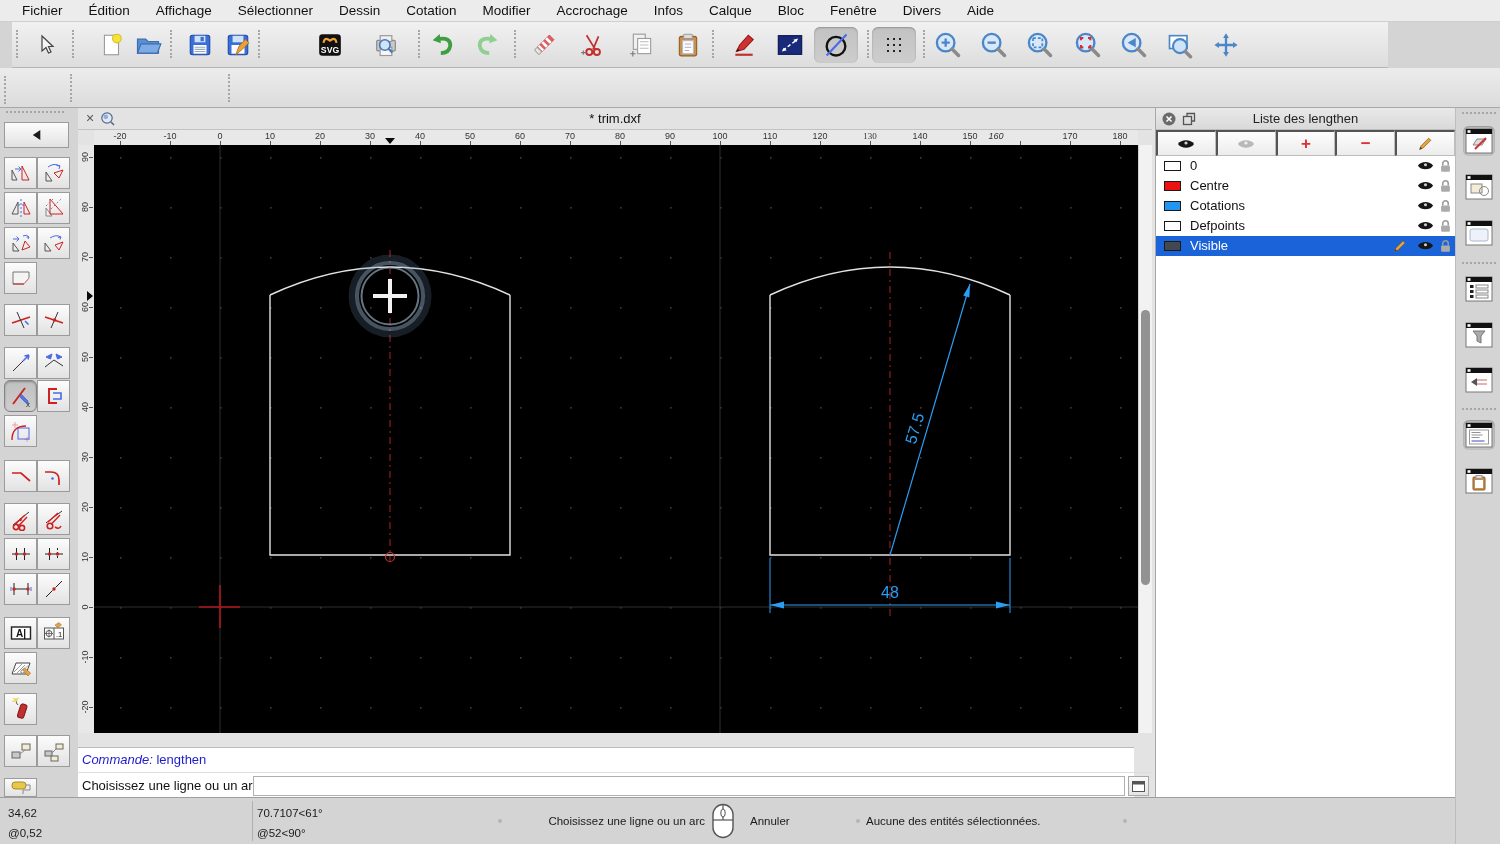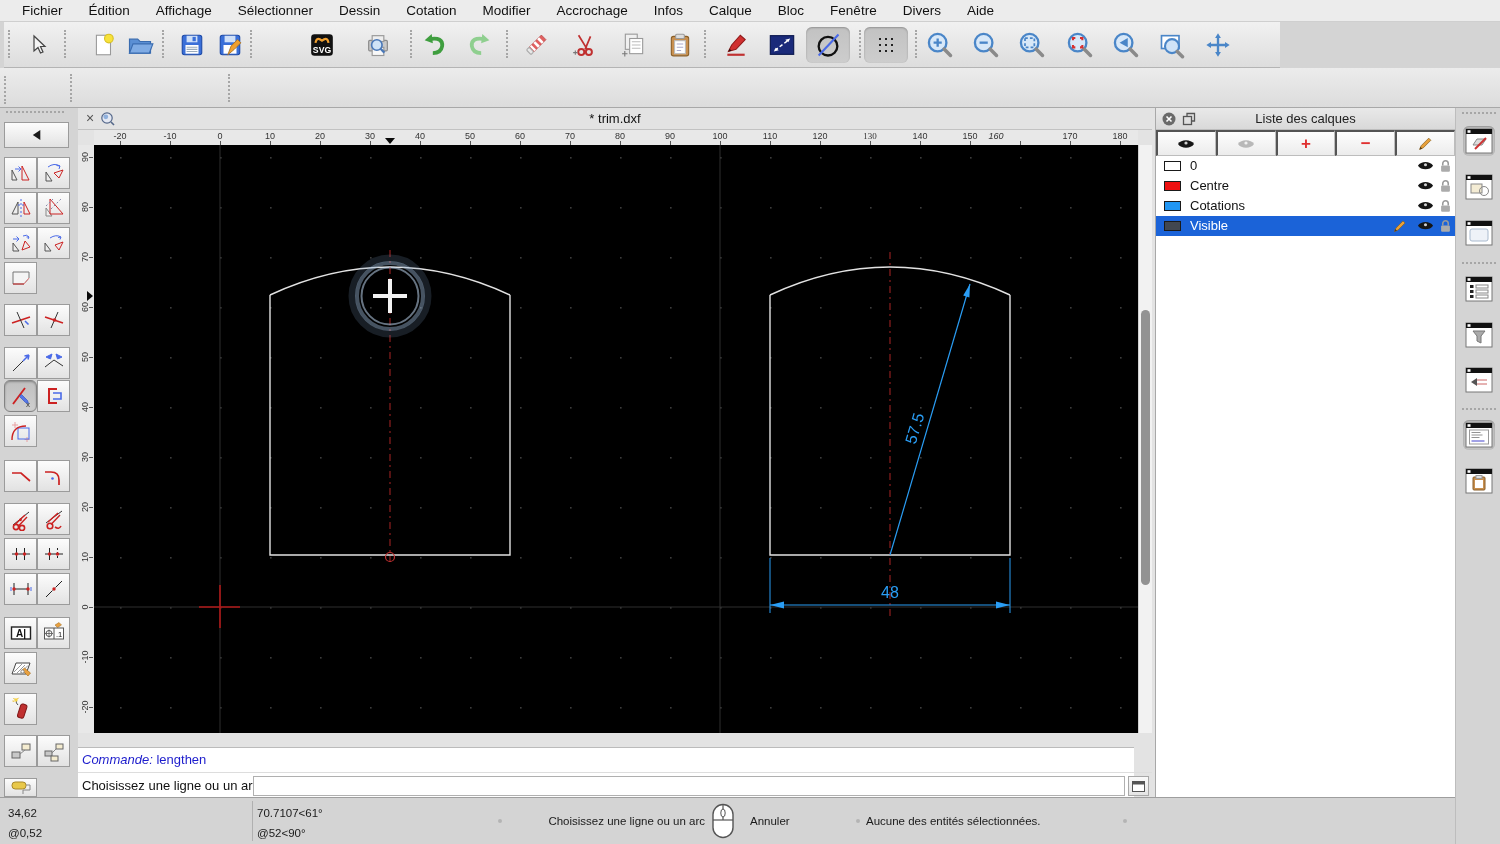--- a/index.html
+++ b/index.html
@@ -5,21 +5,21 @@
   *{margin:0;padding:0;box-sizing:border-box;}
   html,body{width:1500px;height:844px;}
   body{font-family:"Liberation Sans",sans-serif;font-size:13px;color:#1a1a1a;-webkit-user-select:none;user-select:none;}
   #app{position:relative;width:1500px;height:844px;background:#d4d4d4;overflow:hidden;}
   .abs{position:absolute;}
   svg{display:block;}
   
   #menubar{position:absolute;left:0;top:0;width:1500px;height:22px;background:#ececec;border-bottom:1px solid #cfcfcf;display:flex;align-items:center;padding-left:14px;gap:18px;font-size:13.5px;color:#111;}
   .menu-item{white-space:nowrap;cursor:default;margin-left:8px;}
   
-  #toolbar{position:absolute;left:4px;top:22px;width:1276px;height:46px;background:linear-gradient(#f1f1f1,#dddddd);border-bottom:1px solid #b4b4b4;}
+  #toolbar{position:absolute;left:12px;top:22px;width:1376px;height:46px;background:linear-gradient(#f1f1f1,#dddddd);border-bottom:1px solid #b4b4b4;}
   #optionsbar{position:absolute;left:0;top:68px;width:1500px;height:40px;background:linear-gradient(#ececec,#dcdcdc);border-bottom:1px solid #a8a8a8;}
   .tbtn{position:absolute;top:5px;width:36px;height:36px;border:none;background:transparent;display:flex;align-items:center;justify-content:center;}
   .tpressed{background:linear-gradient(#c2c2c2,#cdcdcd);border-radius:6px;box-shadow:inset 0 1px 2px rgba(0,0,0,.25);}
   .vdots{position:absolute;top:8px;height:28px;width:0;border-left:2px dotted #a6a6a6;}
   .gridicon{width:21px;height:21px;background-image:radial-gradient(#222 1.1px,transparent 1.3px);background-size:6px 6px;background-position:1px 1px;}
   #lengthen-opt-btn{position:absolute;left:12px;top:71px;width:48px;height:34px;border:2px solid #7e7e7e;border-radius:8px;background:linear-gradient(#dedede,#cccccc);display:flex;align-items:center;justify-content:center;}
   #value-label{position:absolute;left:88px;top:81px;font-size:13.5px;color:#111;}
   #value-input{position:absolute;left:143px;top:77px;width:75px;height:22px;border:1px solid #a0a0a0;background:#fff;font-family:"Liberation Sans",sans-serif;font-size:13px;padding-left:6px;}
   
   #leftpalette{position:absolute;left:0;top:108px;width:72px;height:689px;background:#d4d4d4;}
@@ -695,21 +695,21 @@
             <circle cx="7" cy="7" r="6.5" fill="#6a6a6a"></circle>
             <path d="M4.5,4.5 L9.5,9.5 M9.5,4.5 L4.5,9.5" stroke="#fff" stroke-width="1.6"></path>
           </svg>
         </span>
       <span style="position:absolute;left:26px;top:4px">
           <svg width="14" viewBox="0 0 14 14">
             <rect x="1.5" y="4.5" width="8" height="8" fill="none" stroke="#555" stroke-width="1.3"></rect>
             <path d="M5,4.5 V1.5 H12.5 V9 H9.5" fill="none" stroke="#555" stroke-width="1.3"></path>
           </svg>
         </span>
-      <span id="lp-title">Liste des calques</span>
+      <span id="lp-title">Liste des lengthen</span>
     </div>
     <div id="lp-toolbar">
       <button class="lp-tb-btn">
           <svg width="18" viewBox="0 0 18 12">
             <path d="M1,6 C4,1 14,1 17,6 C14,11 4,11 1,6 Z" fill="#161616"></path>
             <circle cx="9" cy="5" r="1.6" fill="#fff" opacity=".8"></circle>
           </svg>
         </button>
       <button class="lp-tb-btn">
           <svg width="18" viewBox="0 0 18 12">
@@ -775,20 +775,37 @@
               <circle cx="9" cy="5" r="1.6" fill="#fff" opacity=".8"></circle>
             </svg>
           </span>
     <span class="llock">
             <svg width="11" viewBox="0 0 12 15">
               <path d="M3,7 V5 a3,3 0 0 1 6,0 V7" fill="none" stroke="#9a9a9a" stroke-width="1.7"></path>
               <rect x="1.2" y="7" width="9.6" height="7" rx="1.2" fill="#ababab"></rect>
             </svg>
           </span>
   </div>
+        <div class="layer-row">
+    <span class="swatch" style="background: rgb(255, 255, 255);"></span>
+    <span class="lname">Defpoints</span>
+
+    <span class="leye">
+            <svg width="17" viewBox="0 0 18 12">
+              <path d="M1,6 C4,1 14,1 17,6 C14,11 4,11 1,6 Z" fill="#161616"></path>
+              <circle cx="9" cy="5" r="1.6" fill="#fff" opacity=".8"></circle>
+            </svg>
+          </span>
+    <span class="llock">
+            <svg width="11" viewBox="0 0 12 15">
+              <path d="M3,7 V5 a3,3 0 0 1 6,0 V7" fill="none" stroke="#9a9a9a" stroke-width="1.7"></path>
+              <rect x="1.2" y="7" width="9.6" height="7" rx="1.2" fill="#ababab"></rect>
+            </svg>
+          </span>
+  </div>
         <div class="layer-row selected">
     <span class="swatch" style="background: rgb(66, 71, 80);"></span>
     <span class="lname">Visible</span>
     <span class="lpencil">
             <svg width="14" viewBox="0 0 14 14">
               <path d="M1.5,12.5 L3,9 L10,2 L12,4 L5,11 Z" fill="#e8a03a" stroke="#8a6320" stroke-width=".7"></path>
               <path d="M1.5,12.5 L4,11.8 L2.2,10 Z" fill="#5a3a10"></path>
             </svg>
           </span>
     <span class="leye">

